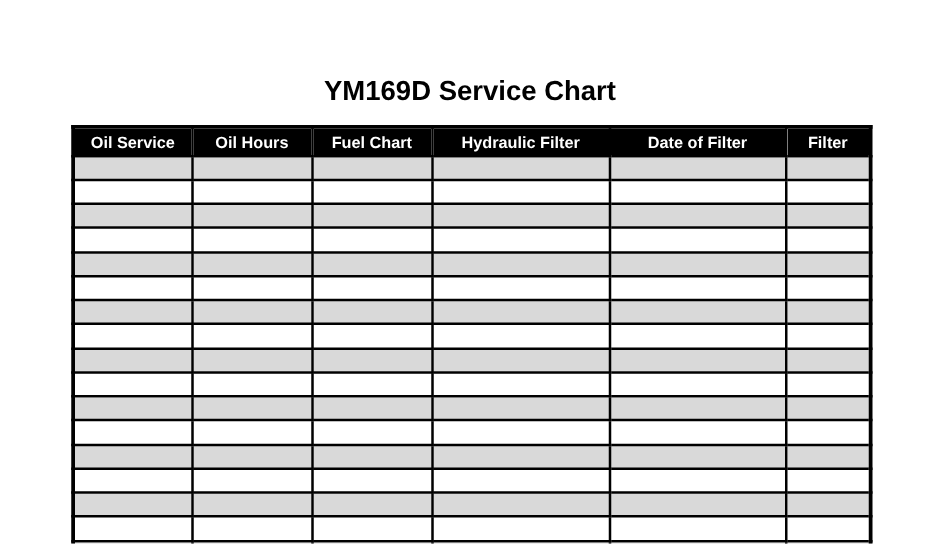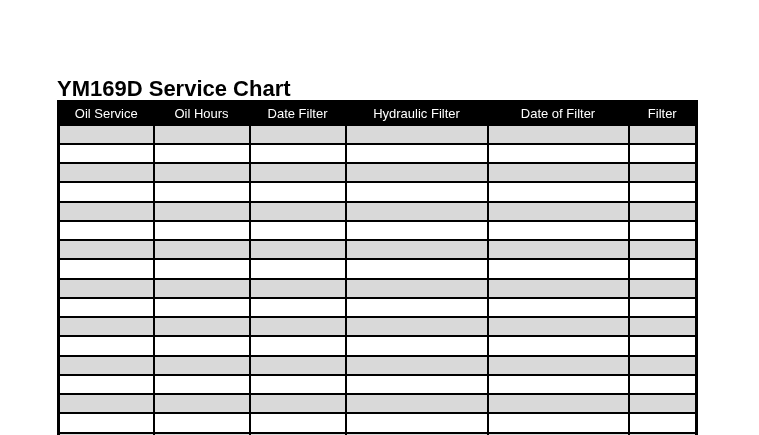--- a/index.html
+++ b/index.html
@@ -14,43 +14,44 @@
   .page {
     position: relative;
     width: 759px;
     height: 435px;
     overflow: hidden;
     background: var(--page-bg, #ffffff);
   }
   .title {
     position: absolute;
     left: 57px;
-    top: 76px;
+    top: 60px;
     width: 638px;
+    text-align: center;
     font-size: 22px;
     font-weight: bold;
     color: var(--title-text, #000000);
     white-space: nowrap;
   }
   table.chart {
     position: absolute;
     left: 57px;
     top: 100px;
     border-collapse: collapse;
     table-layout: fixed;
     border: 3px solid var(--grid, #000000);
   }
   table.chart thead tr {
     height: 23px;
   }
   table.chart th {
     background: var(--header-bg, #000000);
     color: var(--header-text, #ffffff);
     font-size: 13px;
-    font-weight: normal;
+    font-weight: bold;
     text-align: center;
     vertical-align: middle;
     padding: 0 2px;
     border: 2px solid var(--grid, #000000);
     white-space: nowrap;
     overflow: hidden;
     margin-left: 45px;
   }
   table.chart tbody tr {
     height: 19.25px;
@@ -84,21 +85,21 @@
         <col style="width: 96px;">
         <col style="width: 96px;">
         <col style="width: 142px;">
         <col style="width: 141px;">
         <col style="width: 68px;">
       </colgroup>
     <thead>
       <tr>
           <th>Oil Service</th>
           <th>Oil Hours</th>
-          <th>Date Filter</th>
+          <th>Fuel Chart</th>
           <th>Hydraulic Filter</th>
           <th>Date of Filter</th>
           <th>Filter</th>
         </tr>
     </thead>
     <tbody>
         <tr>
           <td></td>
           <td></td>
           <td></td>

